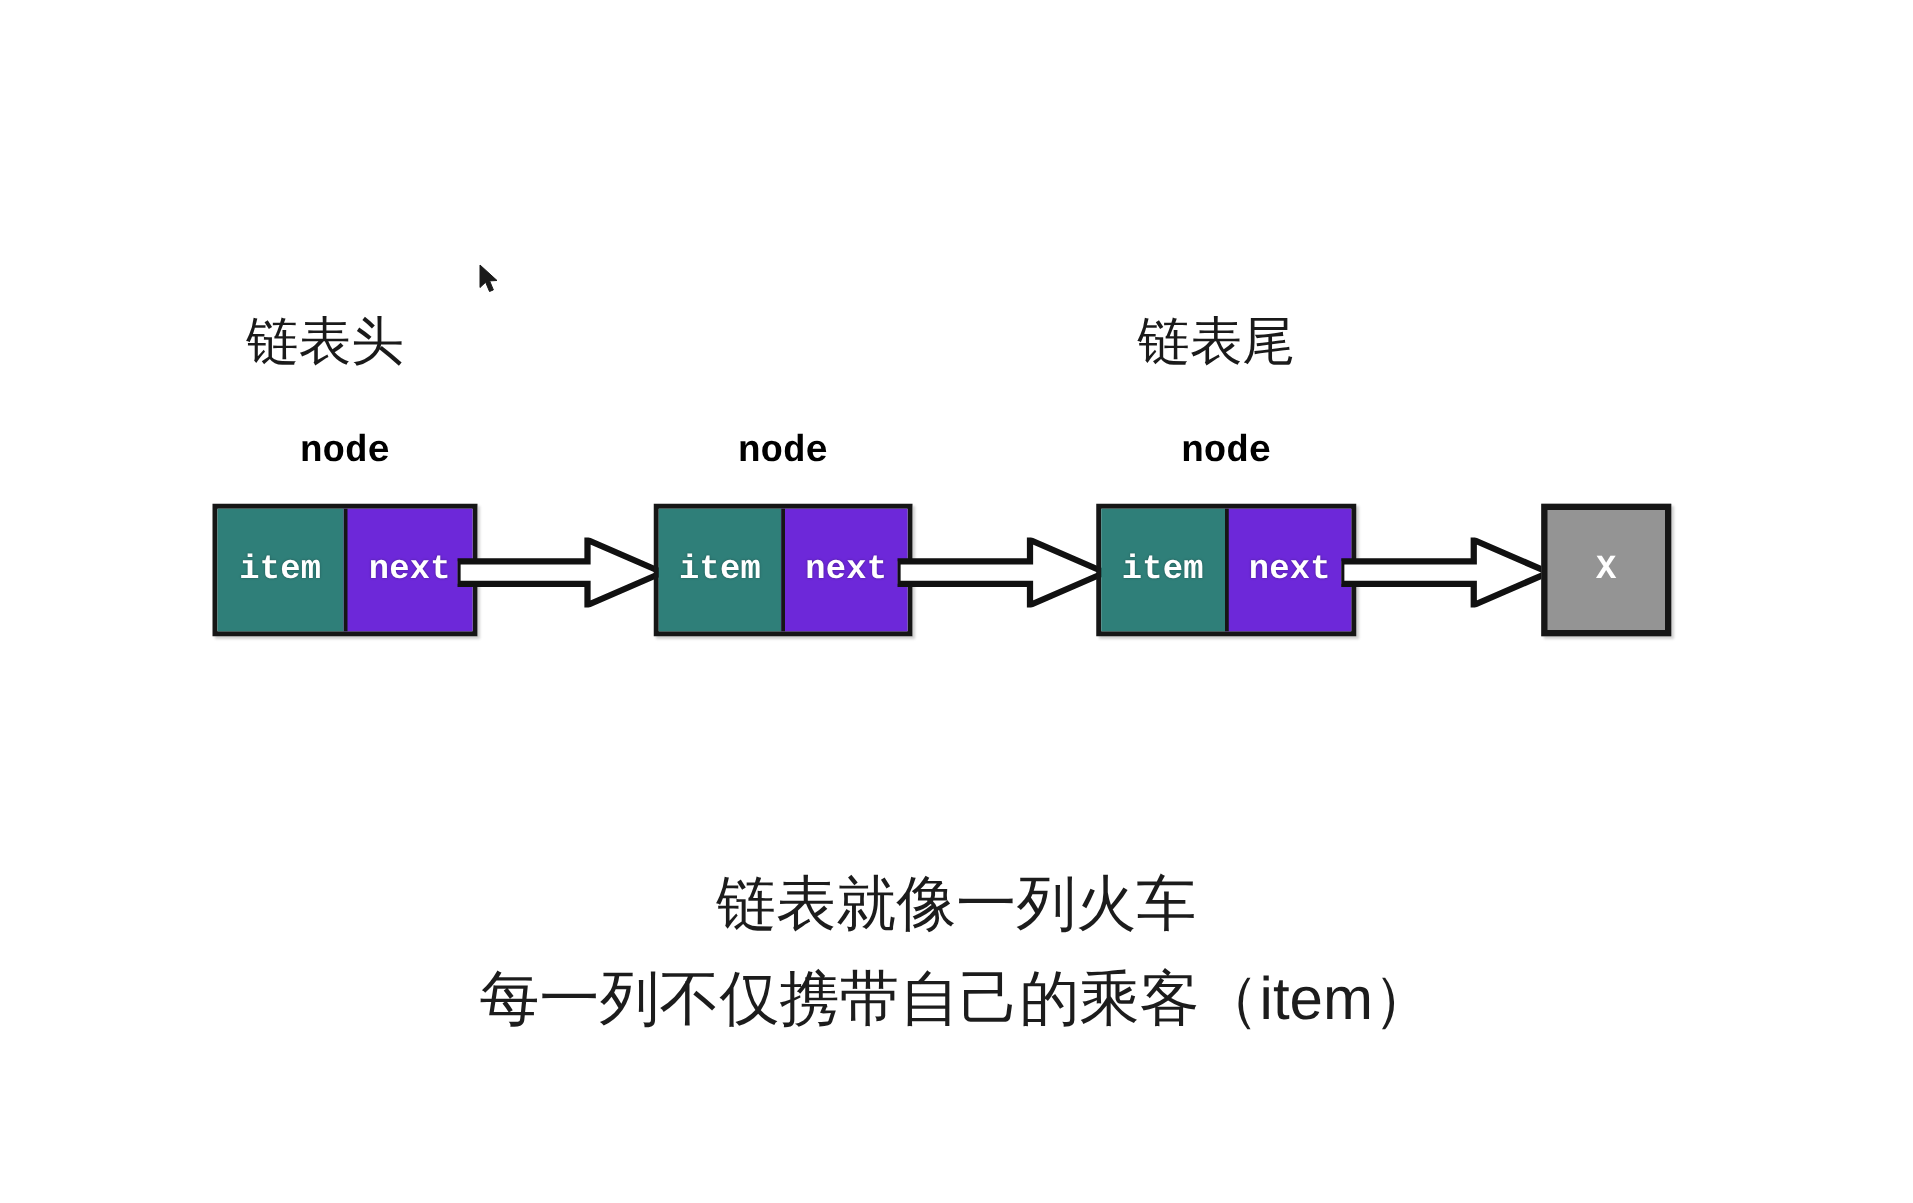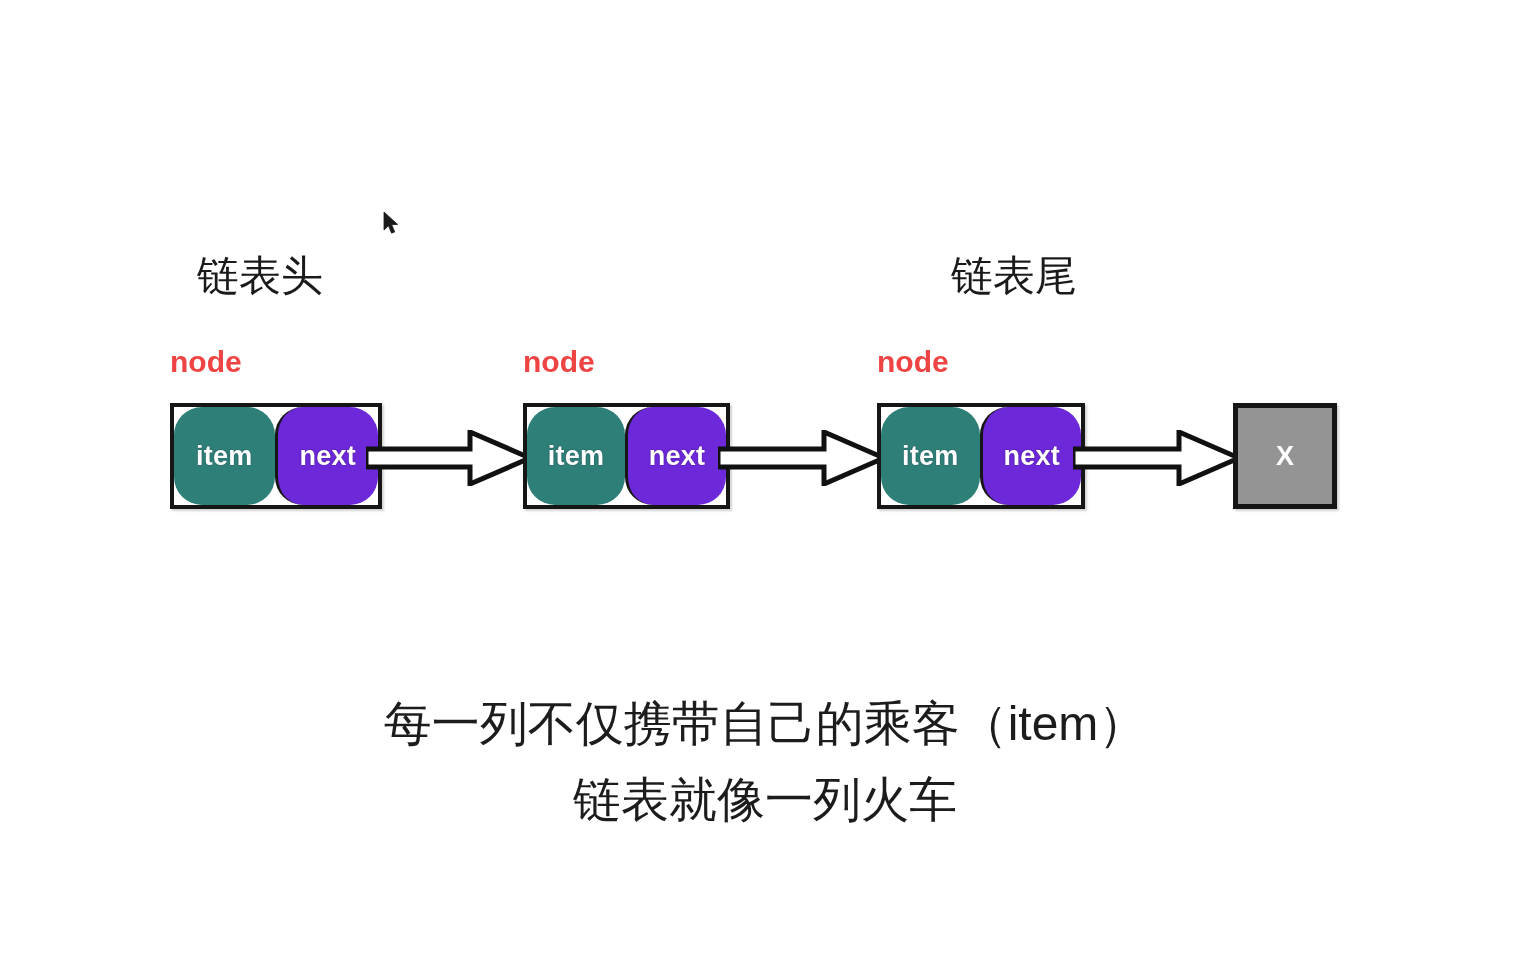--- a/index.html
+++ b/index.html
@@ -40,49 +40,51 @@
   }
 
   
   .diagram {
     position: absolute;
     left: 0;
     top: 0;
     width: 1274px;
     height: 962px;
     pointer-events: none;
+    font-family: Liberation Mono, monospace;
   }
   .diagram > * { pointer-events: auto; }
 
   
   .section-caption {
     position: absolute;
     font-size: 42px;
     font-weight: 400;
     line-height: 1;
     color: #1a1a1a;
     white-space: nowrap;
   }
   #caption-head { left: 197px; top: 255px; }
-  #caption-tail { left: 910px; top: 255px; margin-left: 41px; }
+  #caption-tail { left: 910px; top: 255px; }
 
   
   .node-group {
     position: absolute;
     top: 403px;
     height: 106px;
   }
   .node-label {
     position: absolute;
     left: 0;
     right: 0;
     top: -56px;
+    text-align: center;
     font-size: 30px;
     font-weight: 700;
-    color: #ef4444;
+    color: #000000;
     line-height: 1;
     white-space: nowrap;
   }
   .node-box {
     position: absolute;
     left: 0;
     top: 0;
     width: 100%;
     height: 100%;
     display: flex;
@@ -93,21 +95,20 @@
   .cell {
     flex: 1 1 50%;
     display: flex;
     align-items: center;
     justify-content: center;
     font-size: 27px;
     font-weight: 700;
     color: #ffffff;
     text-shadow: 0 0 2px rgba(0,0,0,0.35);
     letter-spacing: 0.2px;
-    border-radius: 28px;
   }
   .cell-item { background: #2f7f79; }
   .cell-next { background: #6d28d9; border-left: 3px solid #161616; }
 
   #node-1 { left: 170px; width: 212px; }
   #node-2 { left: 523px; width: 207px; }
   #node-3 { left: 877px; width: 208px; }
 
   
   #null-box {
@@ -216,22 +217,22 @@
       <svg viewBox="0 0 168 56" preserveAspectRatio="none" aria-hidden="true">
         <polygon points="0,19 106,19 106,2 166,28 106,54 106,37 0,37" fill="#ffffff" stroke="#111111" stroke-width="5" stroke-linejoin="miter"></polygon>
       </svg>
     </div>
 
     <div id="null-box">X</div>
 
   </div>
 
   <div class="caption-block">
+    <div class="caption-line">链表就像一列火车</div>
     <div class="caption-line">每一列不仅携带自己的乘客（item）</div>
-    <div class="caption-line">链表就像一列火车</div>
   </div>
 
   <div id="mouse-cursor">
     <svg width="18" height="26" viewBox="0 0 18 26" aria-hidden="true">
       <path d="M1 1 L1 19 L5.5 14.8 L8.6 22.2 L11.7 20.9 L8.7 13.7 L14.6 13.4 Z" fill="#1a1a1a" stroke="#1a1a1a" stroke-width="0.8" stroke-linejoin="round"></path>
     </svg>
   </div>
 
 </div>
 

